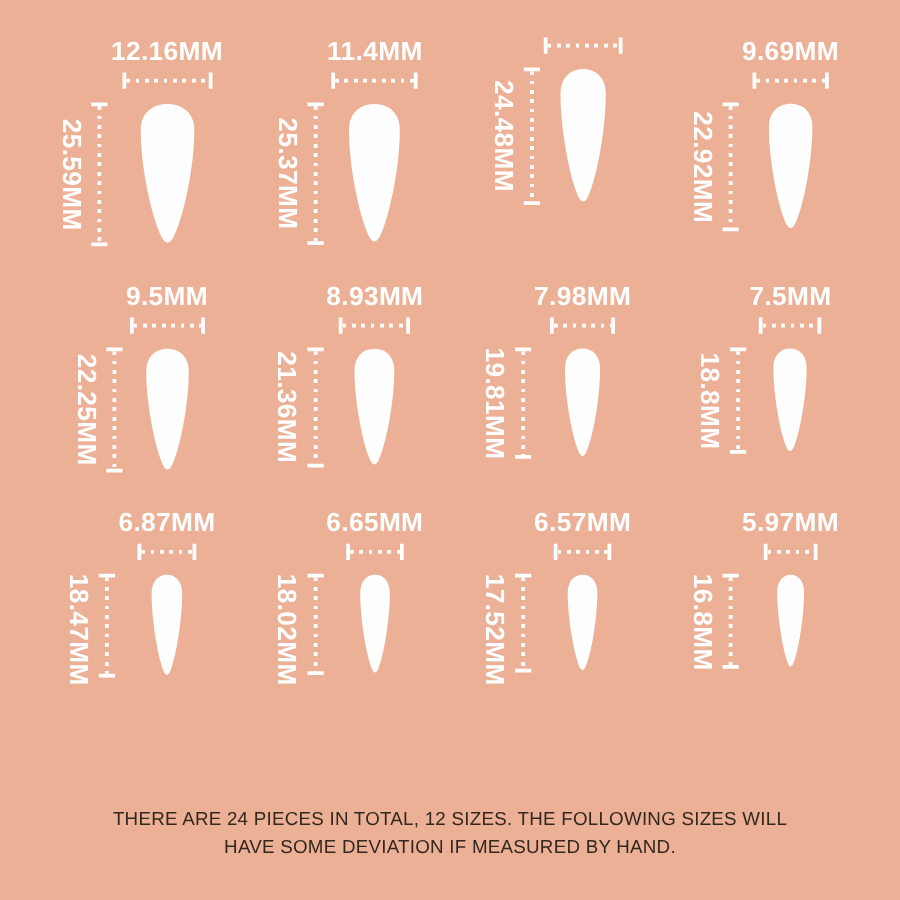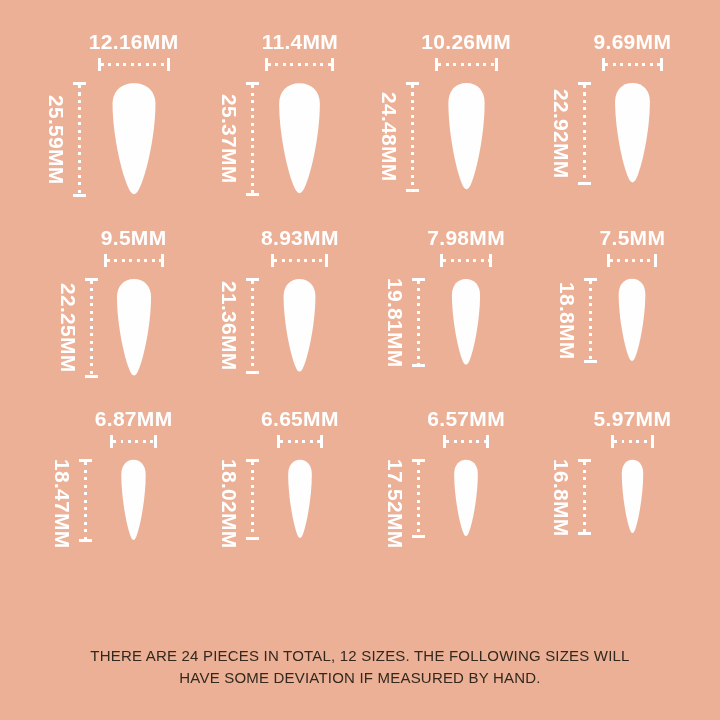--- a/index.html
+++ b/index.html
@@ -136,21 +136,20 @@
       <span class="v-cap"></span>
           <span class="v-dots"></span>
           <span class="v-cap"></span>
     </div>
     <svg class="nail" viewBox="0 0 100 200" preserveAspectRatio="none" width="55" height="114">
       <path d="M50,2 C72,2 87,16 87,38 C87,96 69,171 56,191 Q50,199 44,191 C31,171 13,96 13,38 C13,16 28,2 50,2 Z" fill="#FEFEFE"></path>
     </svg>
   </div>
 
   <div class="cell">
-    <div class="w-label">10.26MM</div>
     <div class="h-dim" style="width: 63px;">
       <span class="h-cap"></span>
           <span class="h-dots"></span>
           <span class="h-cap"></span>
     </div>
     <div class="v-label">24.48MM</div>
     <div class="v-dim" style="height: 110px;">
       <span class="v-cap"></span>
           <span class="v-dots"></span>
           <span class="v-cap"></span>

